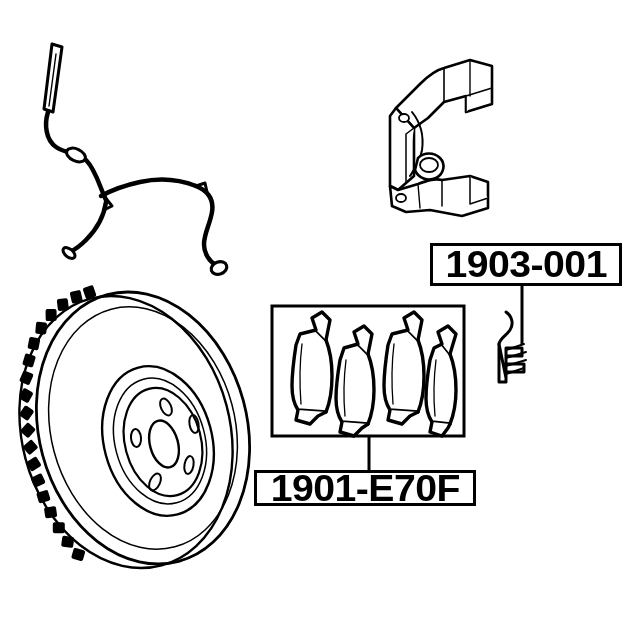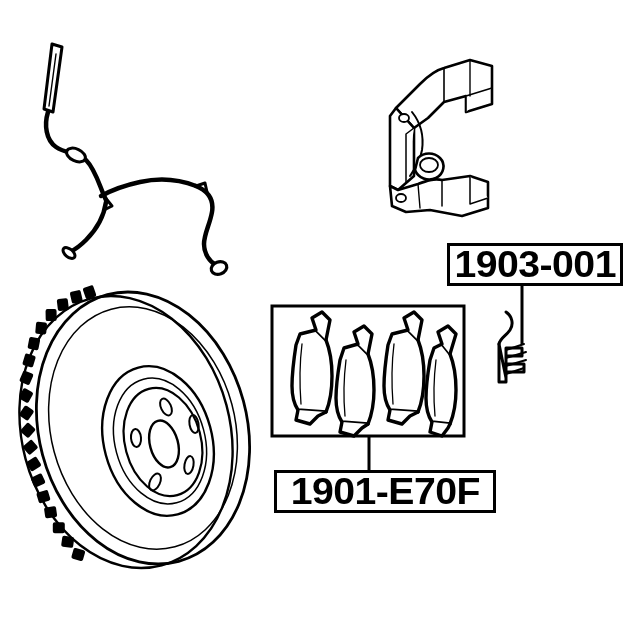--- a/index.html
+++ b/index.html
@@ -38,33 +38,33 @@
   }
   .part-label .label-text {
     font-family: "Liberation Sans", sans-serif;
     font-weight: bold;
     color: #000000;
     letter-spacing: -0.5px;
     white-space: nowrap;
     transform: scaleX(1.06);
   }
   #label-clip {
-    left: 447px;
+    left: 430px;
     top: 243px;
-    width: 176px;
+    width: 192px;
     height: 43px;
   }
   #label-clip .label-text {
     font-size: 37px;
   }
   #label-pads {
-    left: 274px;
+    left: 254px;
     top: 470px;
     width: 222px;
-    height: 43px;
+    height: 36px;
   }
   #label-pads .label-text {
     font-size: 37px;
   }
 </style>
 </head>
 <body>
 
 <div id="diagram-canvas">
 

